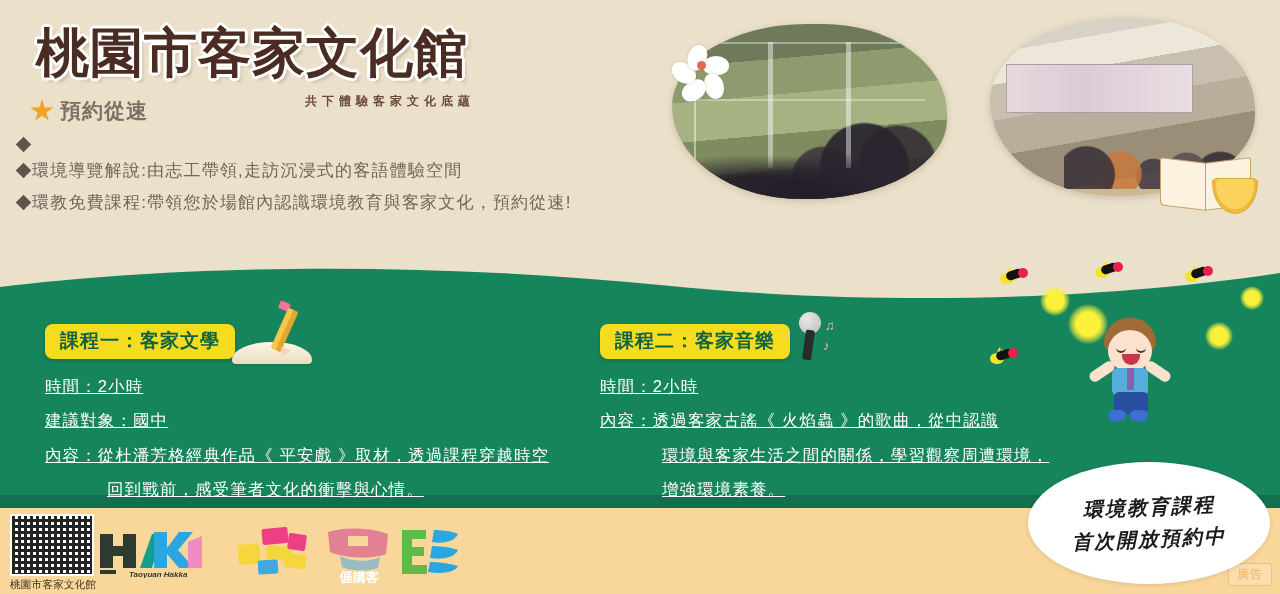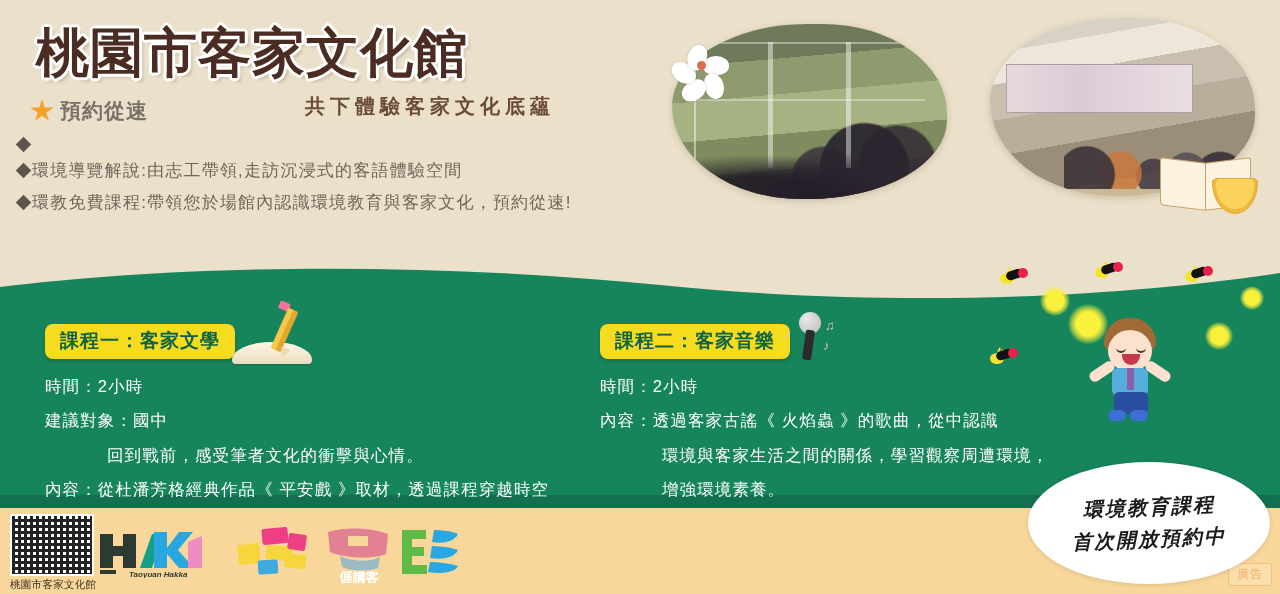--- a/index.html
+++ b/index.html
@@ -19,21 +19,21 @@
     font-size:53px;font-weight:700;letter-spacing:1px;
     color:#4A2C22;
     text-shadow:
       2px 2px 0 #fff, -2px 2px 0 #fff, 2px -2px 0 #fff, -2px -2px 0 #fff,
       3px 0 0 #fff, -3px 0 0 #fff, 0 3px 0 #fff, 0 -3px 0 #fff,
       4px 4px 3px rgba(120,90,70,.25);
     white-space:nowrap;
   }
   .subtitle{
     position:absolute;left:305px;top:93px;
-    font-size:20px;letter-spacing:5px;color:#6B4A3A;font-weight:600;
+    font-size:12px;letter-spacing:5px;color:#6B4A3A;font-weight:600;
     white-space:nowrap;
   }
 
   .feature-head{
     position:absolute;left:30px;top:97px;
     display:flex;align-items:center;gap:6px;
   }
   .star{
     width:24px;height:24px;display:inline-block;flex:none;
     background:#F2A229;
@@ -122,21 +122,21 @@
     position:absolute;left:0;top:268px;width:1280px;height:240px;
     background:#17855C;overflow:hidden;
   }
   .green-wave-top{
     position:absolute;left:0;top:-1px;width:1280px;height:46px;
   }
   .green-wave-bottom{
     position:absolute;left:0;bottom:-1px;width:1280px;height:14px;background:#12704E;
   }
 
-  .course{position:absolute;color:#fff;}
+  .course{position:absolute;color:#fff;text-decoration:underline;}
   .c1{left:45px;top:324px;width:545px;}
   .c2{left:600px;top:324px;width:470px;}
   .course-badge{
     display:inline-block;background:#F6DC1E;color:#0E6343;
     font-size:19px;font-weight:700;letter-spacing:1px;
     padding:4px 15px 5px;border-radius:8px;
     box-shadow:0 2px 4px rgba(0,0,0,.18);
   }
   .course-lines{margin-top:16px;}
   .cl{font-size:16.5px;color:#FFFFFF;letter-spacing:1.1px;margin-bottom:12px;line-height:1.35;white-space:nowrap;}
@@ -352,22 +352,22 @@
     <span class="kid-legs"></span>
     <span class="kid-shoe l"></span>
       <span class="kid-shoe r"></span>
   </div>
 
   <div class="course c1">
     <span class="course-badge">課程一：客家文學</span>
     <div class="course-lines">
       <div class="cl">時間：2小時</div>
       <div class="cl">建議對象：國中</div>
+      <div class="cl">內容：從杜潘芳格經典作品《 平安戲 》取材，透過課程穿越時空</div>
       <div class="cl"><span class="ind"></span><span>回到戰前，感受筆者文化的衝擊與心情。</span></div>
-      <div class="cl">內容：從杜潘芳格經典作品《 平安戲 》取材，透過課程穿越時空</div>
     </div>
   </div>
   <div class="pencil-book">
     <span class="pb-book"></span>
       <span class="pb-eraser"></span>
       <span class="pb-pencil"></span>
       <span class="pb-tip"></span>
   </div>
 
   <div class="course c2">

